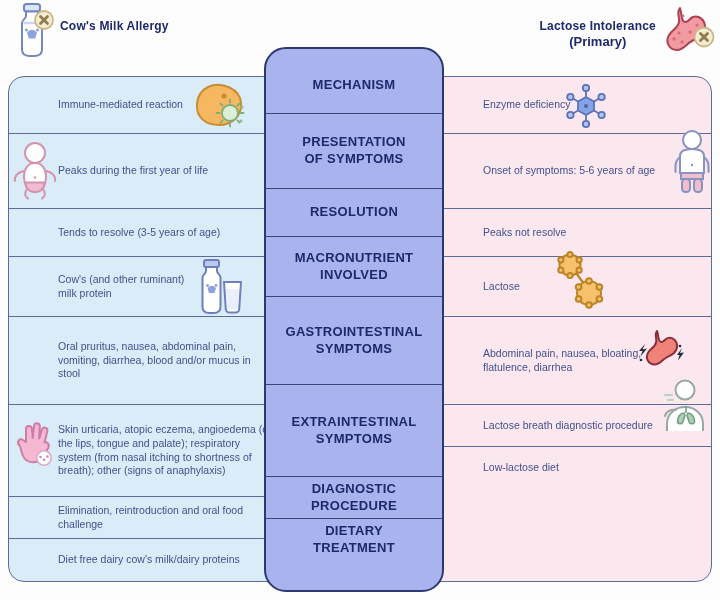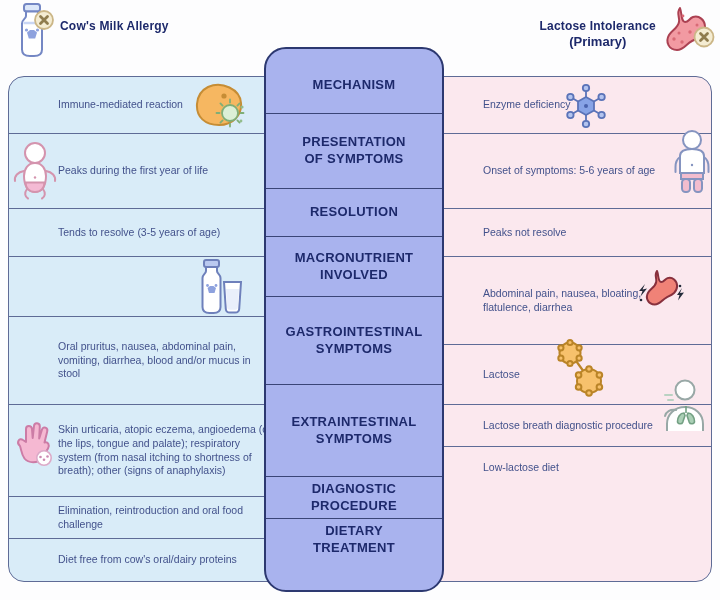--- a/index.html
+++ b/index.html
@@ -129,39 +129,40 @@
         <div class="row r3 l-row">
           <span class="icon milk-bottle-glass-icon"><svg width="50" height="62" viewBox="0 0 50 62">
               <rect x="9" y="5" width="15" height="7" rx="2" fill="#bac9f0" stroke="#6e80bb" stroke-width="2"></rect>
               <path d="M11 12 h11 v4 c0 2.5 3.5 3.5 3.5 7 v29 c0 4 -3 6 -7 6 h-4 c-4 0 -7 -2 -7 -6 v-29 c0 -3.5 3.5 -4.5 3.5 -7 z" fill="#ffffff" stroke="#6e80bb" stroke-width="2"></path>
               <circle cx="12.5" cy="30.5" r="1.4" fill="#8ea2de"></circle>
               <circle cx="21" cy="30.5" r="1.4" fill="#8ea2de"></circle>
               <path d="M12.5 33 l2.5 -2 h3.5 l2.5 2 -1.5 5 h-5.5 z" fill="#8ea2de"></path>
               <path d="M29 27 h17 l-1.8 27 c-.2 2.3 -2 3.5 -4 3.5 h-5.4 c-2 0 -3.8 -1.2 -4 -3.5 z" fill="#ffffff" stroke="#6e80bb" stroke-width="2"></path>
               <path d="M31 34 h13 l-1.2 18.5 c-.1 1.5 -1.3 2.2 -2.6 2.2 h-5.4 c-1.3 0 -2.5 -.7 -2.6 -2.2 z" fill="#e9effb"></path>
             </svg></span>
+          <span class="cell-text">Cow's (and other ruminant) milk protein</span>
         </div>
         <div class="row r4 l-row">
           <span class="cell-text">Oral pruritus, nausea, abdominal pain, vomiting, diarrhea, blood and/or mucus in stool</span>
         </div>
         <div class="row r5 l-row">
           <span class="icon hand-urticaria-icon"><svg width="42" height="46" viewBox="0 0 42 46">
               <path d="M6 25 c-4 -3 -1 -9 3 -6 l3 2 v-13 c0 -4 5.5 -4 6 0 l.7 9 1.3 -12 c.4 -4 6 -3.5 5.8 .5 l-.6 12 2.8 -9 c1.2 -3.8 6.3 -2 5.2 2 l-2.7 11 c3.5 -1 5.5 2.5 3.5 6 c-2.5 4.5 -4.5 7 -6.5 10 c-3.5 5 -13 5 -17 0 c-3 -4 -3 -8 -4.5 -12.5 z" fill="#f5b8d2" stroke="#cc7ca6" stroke-width="2" stroke-linejoin="round"></path>
               <circle cx="30" cy="37" r="7.2" fill="#ffffff" stroke="#dcaac8" stroke-width="1.6"></circle>
               <circle cx="26.5" cy="36" r="1.3" fill="#cc8ab2"></circle>
               <circle cx="30" cy="38.8" r="1.3" fill="#cc8ab2"></circle>
               <circle cx="33.5" cy="35.5" r="1.3" fill="#cc8ab2"></circle>
             </svg></span>
           <span class="cell-text">Skin urticaria, atopic eczema, angioedema (of the lips, tongue and palate); respiratory system (from nasal itching to shortness of breath); other (signs of anaphylaxis)</span>
         </div>
         <div class="row r6 l-row">
           <span class="cell-text">Elimination, reintroduction and oral food challenge</span>
         </div>
         <div class="row r7 l-row">
-          <span class="cell-text">Diet free from cow's oral/dairy proteins</span>
+          <span class="cell-text">Diet free dairy cow's milk/dairy proteins</span>
         </div>
       </div>
     <div id="right-rows" class="panel right-panel">
         <div class="row r0 rr-row">
           <span class="cell-text">Enzyme deficiency</span>
           <span class="icon enzyme-molecule-icon"><svg width="50" height="50" viewBox="0 0 50 50">
               <g stroke="#5a73b8" stroke-width="1.8">
                 <path d="M25 16 v-9 M33 20.5 L40.6 16 M33 29.5 L40.6 34 M25 34 v9 M17 29.5 L9.4 34 M17 20.5 L9.4 16"></path>
                 <polygon points="25,16 33,20.5 33,29.5 25,34 17,29.5 17,20.5" fill="#87a3e6"></polygon>
                 <circle cx="25" cy="7" r="3.2" fill="#b3c4ef"></circle>
@@ -184,30 +185,20 @@
                 <path d="M33 28 c3 2 4.5 6 4.5 10 v5" fill="none" stroke-linecap="round"></path>
                 <path d="M10 44 h22 v6 h-22 z" fill="#f3bdce"></path>
                 <rect x="11" y="50" width="8" height="13" rx="3.5" fill="#f3bdce"></rect>
                 <rect x="23" y="50" width="8" height="13" rx="3.5" fill="#f3bdce"></rect>
               </g>
               <circle cx="21" cy="36" r="1.2" fill="#8594c0"></circle>
             </svg></span>
         </div>
         <div class="row r2 rr-row">
           <span class="cell-text">Peaks not resolve</span>
-        </div>
-        <div class="row r4 rr-row">
-          <span class="cell-text">Abdominal pain, nausea, bloating, flatulence, diarrhea</span>
-          <span class="icon stomach-pain-icon"><svg width="52" height="42" viewBox="0 0 52 42">
-              <path d="M24 2 c-3 4 0 7 -.8 11 c-.8 5 -5.5 6.5 -8 10.5 c-3.2 5.5 0 12 6.5 12 c5.5 0 7.2 -4.8 12 -7.2 c4.8 -2.4 10.4 -4.8 10.4 -11.2 c0 -5.6 -4.8 -9.6 -9.6 -8 c-3.2 1.2 -3.2 4 -6.4 4 c-3.2 0 -2.4 -7 -4.1 -11.1 z" fill="#f08277" stroke="#88303d" stroke-width="2" stroke-linejoin="round"></path>
-              <path d="M6 22 l6 -7 -2.5 5.5 4.5 -1 -6.5 8 2 -5.5 z" fill="#232b3a"></path>
-              <path d="M44 26 l5 -7 -2 5 4 -.5 -6 8 1.5 -5.5 z" fill="#232b3a"></path>
-              <circle cx="8" cy="31" r="1.3" fill="#232b3a"></circle>
-              <circle cx="47" cy="17" r="1.3" fill="#232b3a"></circle>
-            </svg></span>
         </div>
         <div class="row r3 rr-row">
           <span class="cell-text">Lactose</span>
           <span class="icon lactose-molecules-icon"><svg width="56" height="62" viewBox="0 0 56 62">
               <g fill="#f7c16c" stroke="#ba8427" stroke-width="2">
                 <path d="M23.5 24.5 L31 35" stroke-width="2.2"></path>
                 <circle cx="17" cy="16" r="10.5"></circle>
                 <circle cx="17" cy="5.5" r="2.6"></circle>
                 <circle cx="26.1" cy="10.8" r="2.6"></circle>
                 <circle cx="26.1" cy="21.2" r="2.6"></circle>
@@ -217,20 +208,30 @@
                 <circle cx="36" cy="44" r="12"></circle>
                 <circle cx="36" cy="32" r="2.8"></circle>
                 <circle cx="46.4" cy="38" r="2.8"></circle>
                 <circle cx="46.4" cy="50" r="2.8"></circle>
                 <circle cx="36" cy="56" r="2.8"></circle>
                 <circle cx="25.6" cy="50" r="2.8"></circle>
                 <circle cx="25.6" cy="38" r="2.8"></circle>
               </g>
             </svg></span>
         </div>
+        <div class="row r4 rr-row">
+          <span class="cell-text">Abdominal pain, nausea, bloating, flatulence, diarrhea</span>
+          <span class="icon stomach-pain-icon"><svg width="52" height="42" viewBox="0 0 52 42">
+              <path d="M24 2 c-3 4 0 7 -.8 11 c-.8 5 -5.5 6.5 -8 10.5 c-3.2 5.5 0 12 6.5 12 c5.5 0 7.2 -4.8 12 -7.2 c4.8 -2.4 10.4 -4.8 10.4 -11.2 c0 -5.6 -4.8 -9.6 -9.6 -8 c-3.2 1.2 -3.2 4 -6.4 4 c-3.2 0 -2.4 -7 -4.1 -11.1 z" fill="#f08277" stroke="#88303d" stroke-width="2" stroke-linejoin="round"></path>
+              <path d="M6 22 l6 -7 -2.5 5.5 4.5 -1 -6.5 8 2 -5.5 z" fill="#232b3a"></path>
+              <path d="M44 26 l5 -7 -2 5 4 -.5 -6 8 1.5 -5.5 z" fill="#232b3a"></path>
+              <circle cx="8" cy="31" r="1.3" fill="#232b3a"></circle>
+              <circle cx="47" cy="17" r="1.3" fill="#232b3a"></circle>
+            </svg></span>
+        </div>
         <div class="row r6 rr-row">
           <span class="cell-text">Lactose breath diagnostic procedure</span>
           <span class="icon breath-test-icon"><svg width="58" height="58" viewBox="0 0 58 58">
               <g fill="#ffffff" stroke="#98a8a6" stroke-width="2">
                 <path d="M23 18 h-7 M24 23 h-5" stroke="#b9d2c2" stroke-linecap="round"></path>
                 <circle cx="36" cy="13" r="9.5"></circle>
                 <path d="M18 54 v-7 c0 -10 8 -17 18 -17 c10 0 18 7 18 17 v7"></path>
                 <path d="M27 33 c-6 -1 -10 2 -11 6" fill="none" stroke-linecap="round"></path>
               </g>
               <path d="M35 36 c-4 0 -6.5 4.5 -6.5 8.5 c0 2.6 4.3 3.2 5.3 .6 l2.2 -6.6 z" fill="#abd0b6" stroke="#73a083" stroke-width="1.6"></path>

